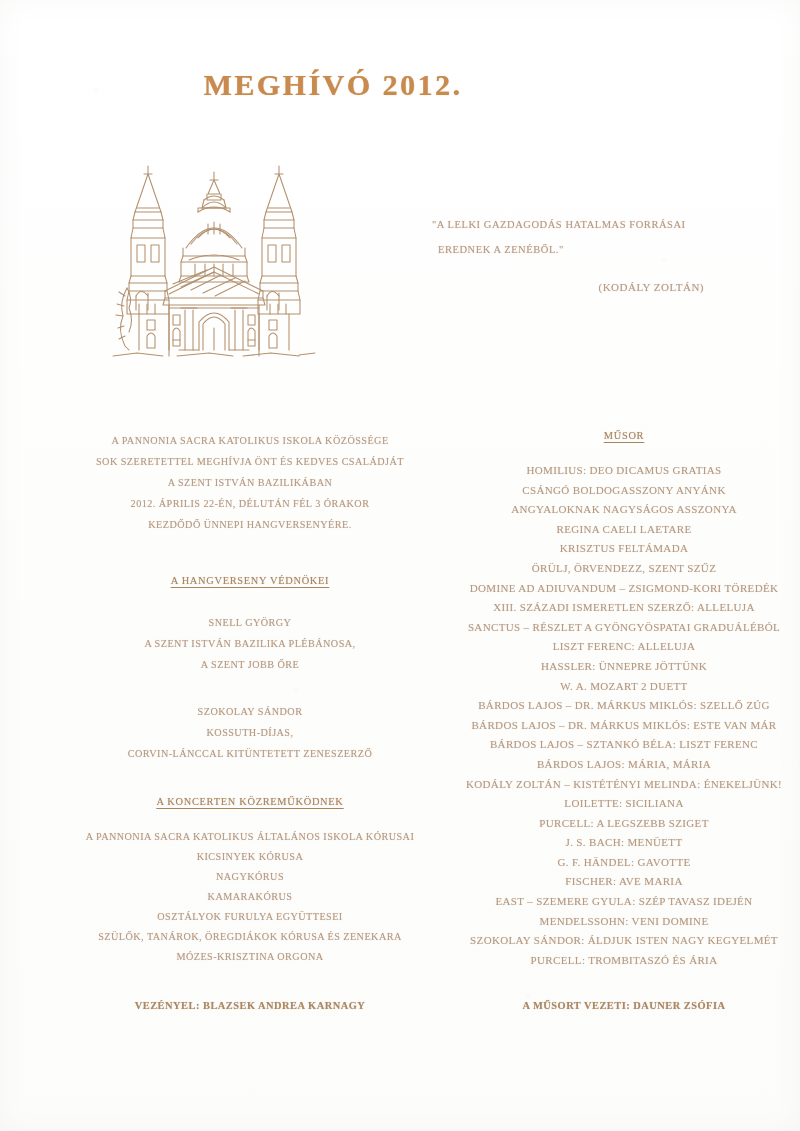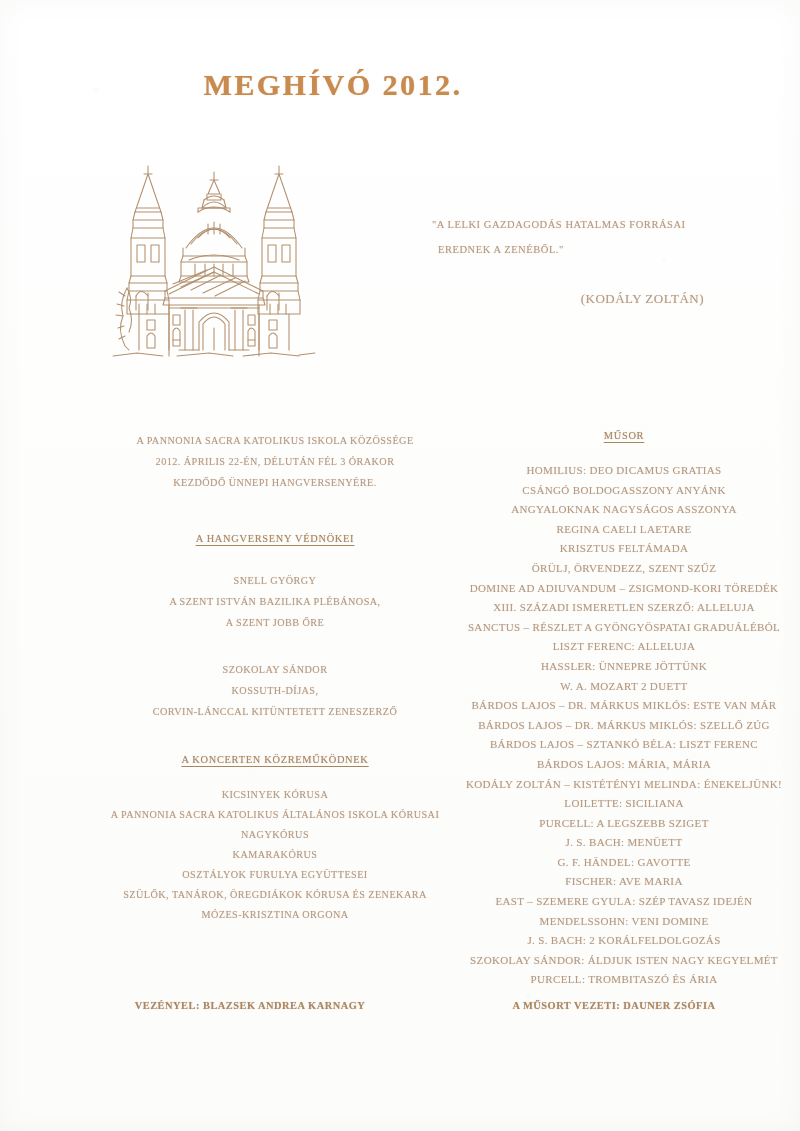--- a/index.html
+++ b/index.html
@@ -59,34 +59,34 @@
     font-size:10.5px;
     letter-spacing:0.55px;
     line-height:25px;
     text-transform:uppercase;
     font-variant:small-caps;
     text-shadow:0 0 1px rgba(185,154,128,0.5);
   }
   .quote .q-line { white-space:nowrap; }
   .quote .q-line.second { padding-left:6px; }
   .quote .attrib {
-    margin-top:24px;
+    margin-top:13px;
     text-align:right;
     padding-right:28px;
-    font-size:13px;
+    font-size:11px;
     letter-spacing:0.5px;
     color:#b89c84;
   }
 
   
   .col {
     position:absolute; top:430px;
     color:#b49madd;
   }
-  .col-left  { left:80px;  width:340px;margin-left:25px; }
+  .col-left  { left:80px;  width:340px; }
   .col-right { left:454px; width:340px; }
 
   .block { text-align:center; }
   .line {
     color:#b69a80;
     font-size:10.2px;
     letter-spacing:0.45px;
     line-height:21px;
     text-transform:uppercase;
     font-variant:small-caps;
@@ -127,21 +127,21 @@
     text-transform:uppercase;
     font-variant:small-caps;
     text-shadow:0 0 1px rgba(171,136,98,0.5);
     white-space:nowrap;
     font-weight:bold;
   }
   .conductor {
     position:absolute; top:1000px; left:80px; width:340px; text-align:center;
   }
   .host {
-    position:absolute; top:1000px; left:444px; width:340px; text-align:center;
+    position:absolute; top:1000px; left:454px; width:340px; text-align:center;
   }
 </style>
 </head>
 <body>
 
 <div class="page">
   <div class="paper-tone"></div>
   <div class="edge-shadow"></div>
 
   <div class="title">MEGHÍVÓ 2012.</div>
@@ -245,20 +245,22 @@
   <div class="quote">
     <div class="q-line">"A LELKI GAZDAGODÁS HATALMAS FORRÁSAI</div>
     <div class="q-line second">EREDNEK A ZENÉBŐL."</div>
     <div class="attrib">(KODÁLY ZOLTÁN)</div>
   </div>
 
   <div class="col col-left">
 
     <div class="block">
       <div class="line">A PANNONIA SACRA KATOLIKUS ISKOLA KÖZÖSSÉGE</div>
+      <div class="line">SOK SZERETETTEL MEGHÍVJA ÖNT ÉS KEDVES CSALÁDJÁT</div>
+      <div class="line">A SZENT ISTVÁN BAZILIKÁBAN</div>
       <div class="line">2012. ÁPRILIS 22-ÉN, DÉLUTÁN FÉL 3 ÓRAKOR</div>
       <div class="line">KEZDŐDŐ ÜNNEPI HANGVERSENYÉRE.</div>
     </div>
 
     <div class="spacer-40"></div>
 
     <div class="block">
       <div class="heading">A HANGVERSENY VÉDNÖKEI</div>
       <div class="spacer-26"></div>
       <div class="line">SNELL GYÖRGY</div>
@@ -268,22 +270,22 @@
       <div class="line">SZOKOLAY SÁNDOR</div>
       <div class="line">KOSSUTH-DÍJAS,</div>
       <div class="line">CORVIN-LÁNCCAL KITÜNTETETT ZENESZERZŐ</div>
     </div>
 
     <div class="spacer-32"></div>
 
     <div class="block">
       <div class="heading">A KONCERTEN KÖZREMŰKÖDNEK</div>
       <div class="spacer-20"></div>
+      <div class="line tight">A PANNONIA SACRA KATOLIKUS ÁLTALÁNOS ISKOLA KÓRUSAI</div>
       <div class="line tight">KICSINYEK KÓRUSA</div>
-      <div class="line tight">A PANNONIA SACRA KATOLIKUS ÁLTALÁNOS ISKOLA KÓRUSAI</div>
       <div class="line tight">NAGYKÓRUS</div>
       <div class="line tight">KAMARAKÓRUS</div>
       <div class="line tight">OSZTÁLYOK FURULYA EGYÜTTESEI</div>
       <div class="line tight">SZÜLŐK, TANÁROK, ÖREGDIÁKOK KÓRUSA ÉS ZENEKARA</div>
       <div class="line tight">MÓZES-KRISZTINA ORGONA</div>
     </div>
   </div>
 
   <div class="col col-right">
     <div class="block">
@@ -294,33 +296,32 @@
       <div class="program-line">ANGYALOKNAK NAGYSÁGOS ASSZONYA</div>
       <div class="program-line">REGINA CAELI LAETARE</div>
       <div class="program-line">KRISZTUS FELTÁMADA</div>
       <div class="program-line">ÖRÜLJ, ÖRVENDEZZ, SZENT SZŰZ</div>
       <div class="program-line">DOMINE AD ADIUVANDUM – ZSIGMOND-KORI TÖREDÉK</div>
       <div class="program-line">XIII. SZÁZADI ISMERETLEN SZERZŐ: ALLELUJA</div>
       <div class="program-line">SANCTUS – RÉSZLET A GYÖNGYÖSPATAI GRADUÁLÉBÓL</div>
       <div class="program-line">LISZT FERENC: ALLELUJA</div>
       <div class="program-line">HASSLER: ÜNNEPRE JÖTTÜNK</div>
       <div class="program-line">W. A. MOZART 2 DUETT</div>
+      <div class="program-line">BÁRDOS LAJOS – DR. MÁRKUS MIKLÓS: SZELLŐ ZÚG</div>
       <div class="program-line">BÁRDOS LAJOS – DR. MÁRKUS MIKLÓS: ESTE VAN MÁR</div>
-      <div class="program-line">BÁRDOS LAJOS – DR. MÁRKUS MIKLÓS: SZELLŐ ZÚG</div>
       <div class="program-line">BÁRDOS LAJOS – SZTANKÓ BÉLA: LISZT FERENC</div>
       <div class="program-line">BÁRDOS LAJOS: MÁRIA, MÁRIA</div>
       <div class="program-line">KODÁLY ZOLTÁN – KISTÉTÉNYI MELINDA: ÉNEKELJÜNK!</div>
       <div class="program-line">LOILETTE: SICILIANA</div>
       <div class="program-line">PURCELL: A LEGSZEBB SZIGET</div>
       <div class="program-line">J. S. BACH: MENÜETT</div>
       <div class="program-line">G. F. HÄNDEL: GAVOTTE</div>
       <div class="program-line">FISCHER: AVE MARIA</div>
       <div class="program-line">EAST – SZEMERE GYULA: SZÉP TAVASZ IDEJÉN</div>
       <div class="program-line">MENDELSSOHN: VENI DOMINE</div>
-      <div class="program-line">J. S. BACH: 2 KORÁLFELDOLGOZÁS</div>
       <div class="program-line">SZOKOLAY SÁNDOR: ÁLDJUK ISTEN NAGY KEGYELMÉT</div>
       <div class="program-line">PURCELL: TROMBITASZÓ ÉS ÁRIA</div>
     </div>
   </div>
 
   <div class="conductor">
     <div class="footer-line">VEZÉNYEL: BLAZSEK ANDREA KARNAGY</div>
   </div>
   <div class="host">
     <div class="footer-line">A MŰSORT VEZETI: DAUNER ZSÓFIA</div>

